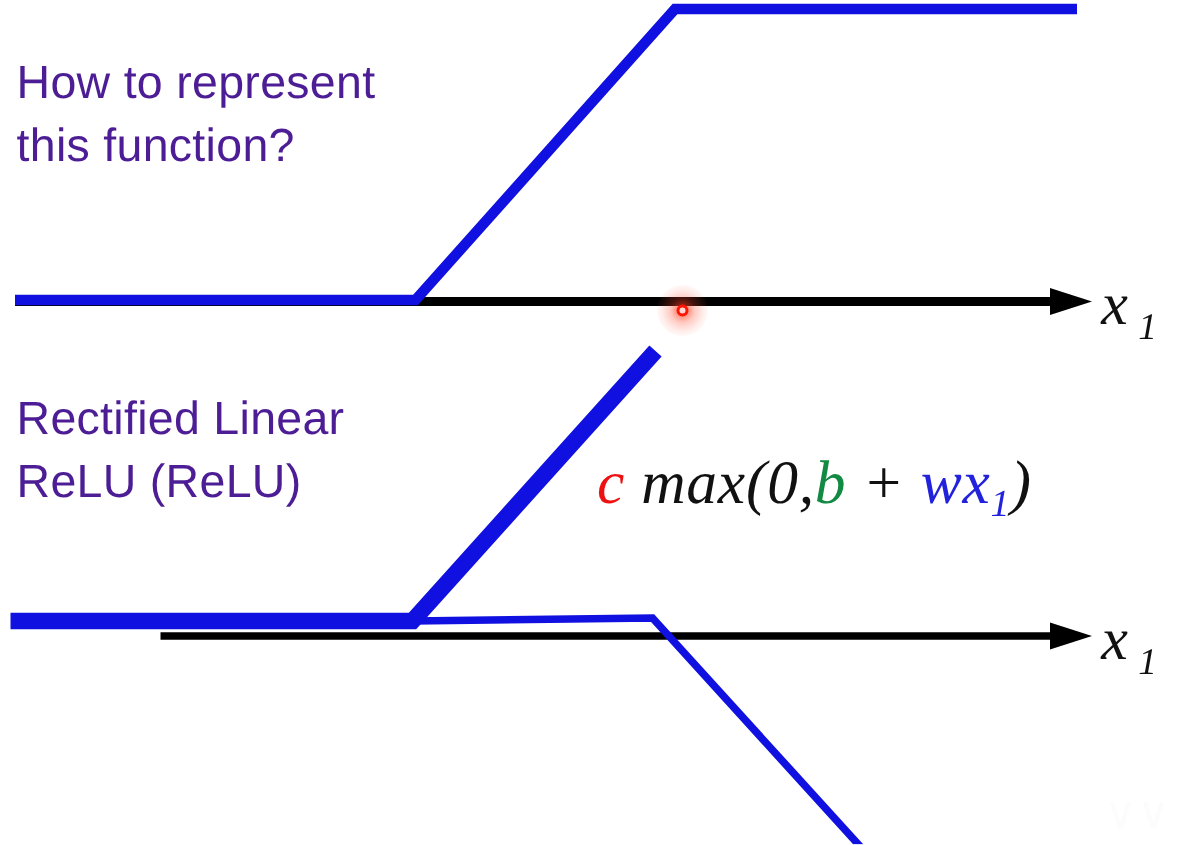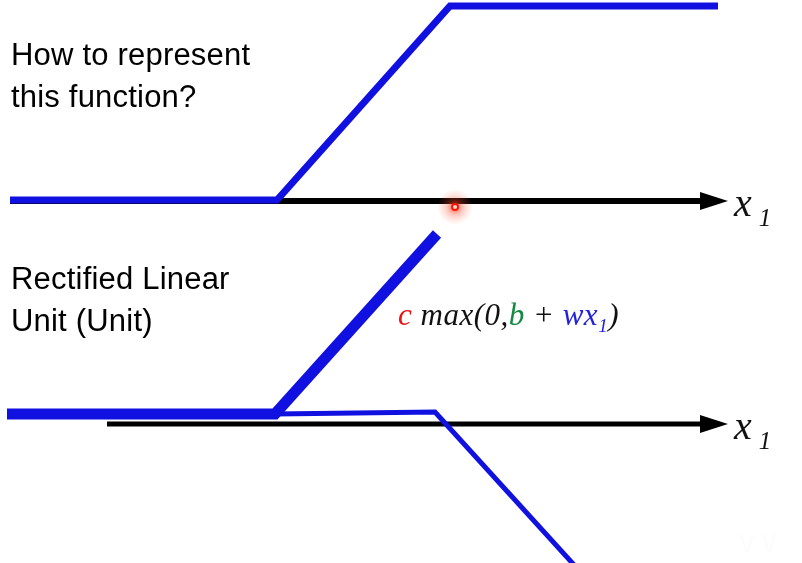--- a/index.html
+++ b/index.html
@@ -10,36 +10,36 @@
   #slide {
     position: relative;
     width: 802px;
     height: 563px;
     background: #ffffff;
     overflow: hidden;
     font-family: "Liberation Sans", sans-serif;
   }
   .heading {
     position: absolute;
-    color: #000000;
+    color: #4c1d95;
     font-family: "Liberation Sans", sans-serif;
     font-size: 31px;
     line-height: 42px;
     letter-spacing: 0.2px;
     white-space: pre-line;
     font-weight: 400;
   }
   #title-top { left: 11px; top: 34px; }
   #title-bottom { left: 11px; top: 258px; }
 
   .formula {
     position: absolute;
     font-family: "Liberation Serif", serif;
     font-style: italic;
-    font-size: 31px;
+    font-size: 41px;
     color: #111111;
     white-space: nowrap;
     letter-spacing: 0.5px;
   }
   .formula .paren,
   .formula .plus,
   .formula .num,
   .formula .comma,
   .formula .fn { color: #111111; }
   .c-red { color: #ee1111; }
@@ -126,21 +126,21 @@
     <text x="765" y="226" font-family="Liberation Serif, serif" font-style="italic" font-size="25" fill="#111111" text-anchor="middle">1</text>
 
     <text x="743" y="439" font-family="Liberation Serif, serif" font-style="italic" font-size="40" fill="#111111" text-anchor="middle">x</text>
     <text x="765" y="449" font-family="Liberation Serif, serif" font-style="italic" font-size="25" fill="#111111" text-anchor="middle">1</text>
   </svg>
 
   <div class="heading" id="title-top">How to represent
 this function?</div>
 
   <div class="heading" id="title-bottom">Rectified Linear
-Unit (Unit)</div>
+ReLU (ReLU)</div>
 
   <div class="formula" id="formula-top">
     <span class="c-red">c</span><span>&nbsp;</span><span class="fn">max</span><span class="paren">(</span><span class="num">0</span><span class="comma">,</span><span class="b-green">b</span><span>&nbsp;</span><span class="plus">+</span><span>&nbsp;</span><span class="w-blue">w</span><span class="w-blue">x</span><span class="sub w-blue">1</span><span class="paren">)</span>
   </div>
 
 
   <div class="laser" style="left: 438px; top: 190px;"></div>
 
 </div>
 

